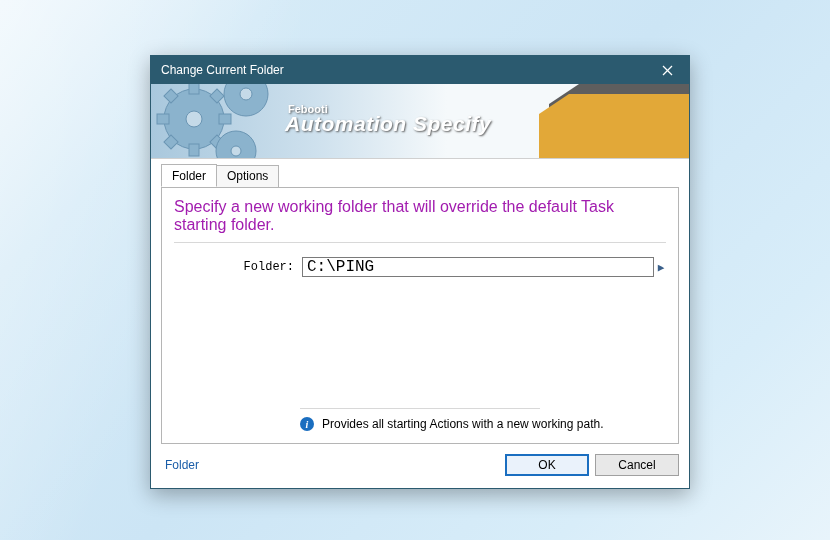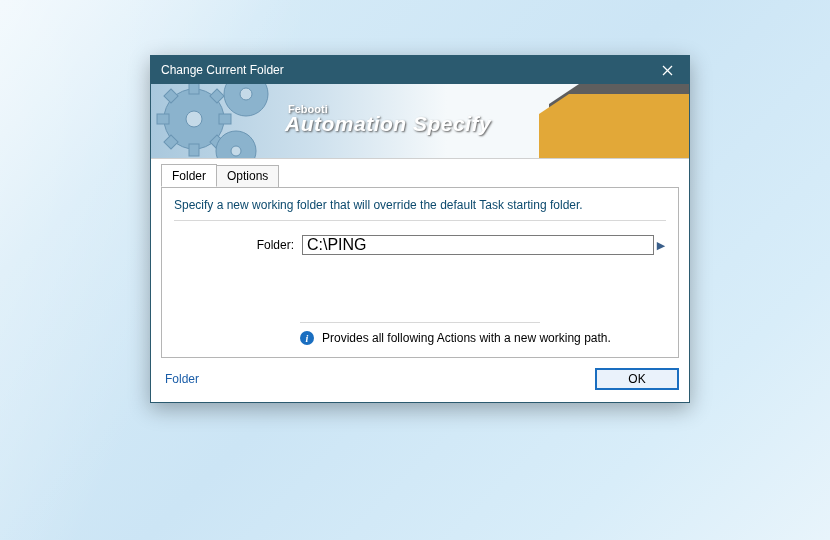--- a/index.html
+++ b/index.html
@@ -18,21 +18,21 @@
       top: 0; left: 0;
       width: 300px; height: 540px;
       background: linear-gradient(115deg, rgba(255,255,255,0.5) 0%, rgba(255,255,255,0) 60%);
       pointer-events: none;
     }
     .dialog {
       position: absolute;
       left: 150px;
       top: 55px;
       width: 540px;
-      height: 348px;
+      height: 434px;
       background: #fff;
       border: 1px solid #2b5a6f;
       box-shadow: 0 6px 20px rgba(0,0,0,0.3);
       display: flex;
       flex-direction: column;
     }
     .titlebar {
       background: #2b5a6f;
       color: #fff;
       height: 28px;
@@ -121,32 +121,33 @@
       text-align: center;
     }
     .tabpanel {
       border: 1px solid #b5b5b5;
       flex: 1;
       padding: 10px 12px;
       display: flex;
       flex-direction: column;
     }
     .desc {
-      font-size: 12px;
-      color: #0c4a6e;
+      font-size: 16px;
+      color: #a21caf;
       margin-bottom: 8px;
     }
     .sep {
       border-top: 1px solid #d8d8d8;
       margin-bottom: 14px;
     }
     .fieldrow {
       display: flex;
       align-items: center;
       margin-bottom: 6px;
+      font-family: Liberation Mono, monospace;
     }
     .fieldlabel {
       width: 128px;
       text-align: right;
       padding-right: 8px;
       font-size: 12px;
     }
     .textinput {
       flex: 1;
       border: 1px solid #7a7a7a;
@@ -270,24 +271,25 @@
       <div class="sep"></div>
       <div class="fieldrow">
         <div class="fieldlabel">Folder:</div>
         <input class="textinput" type="text" value="C:\PING" style="">
         <div class="browse-arrow">▶</div>
       </div>
       <div class="spacer"></div>
       <div class="sep2"></div>
       <div class="hint">
         <span class="info-icon">i</span>
-        <span>Provides all following Actions with a new working path.</span>
+        <span>Provides all starting Actions with a new working path.</span>
       </div>
     </div>
   </div>
 
   <div class="footer">
     <span class="footer-link">Folder</span>
     <span class="footer-spacer"></span>
     <button class="btn primary">OK</button>
+    <button class="btn">Cancel</button>
   </div>
 
 </div>
 
 </body></html>

